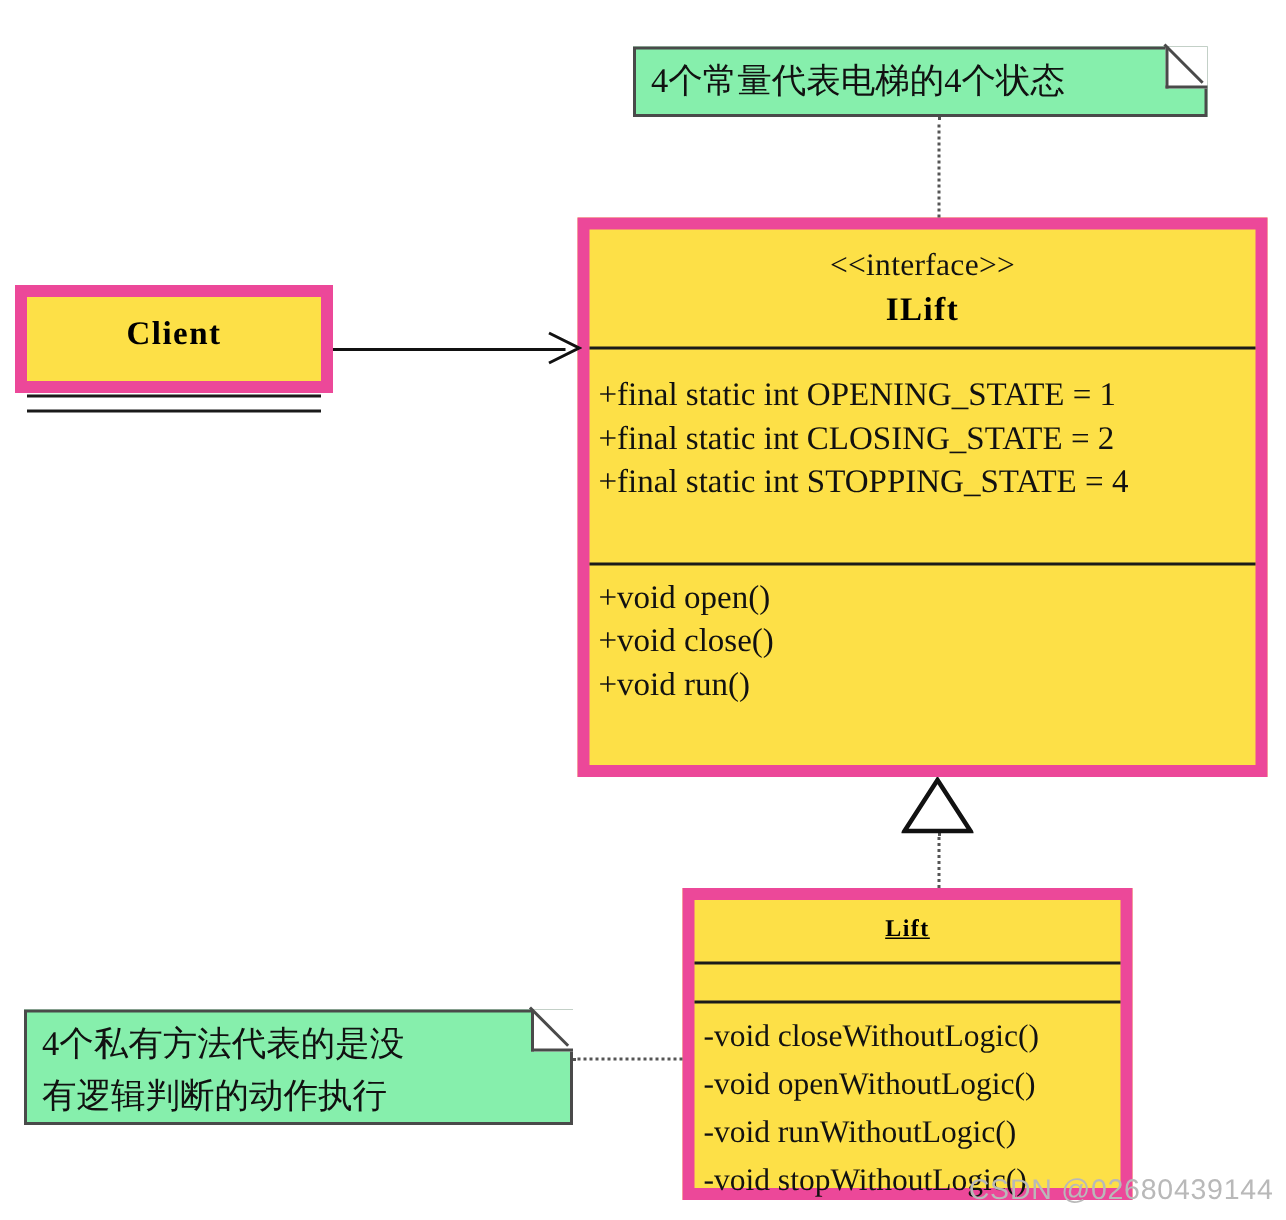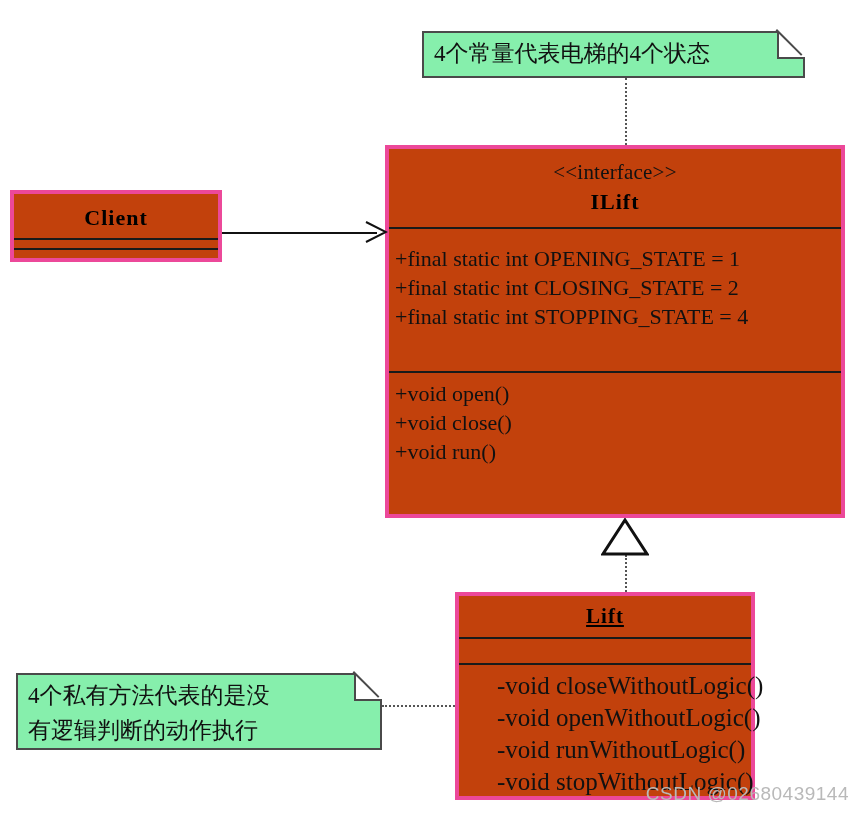--- a/index.html
+++ b/index.html
@@ -13,22 +13,22 @@
     height: 813px;
     background: #ffffff;
     font-family: "Liberation Serif", "DejaVu Serif", serif;
     overflow: hidden;
   }
 
   
   .uml-class {
     position: absolute;
     box-sizing: border-box;
-    border: 4px solid #ec4899;
-    background: #c2410c;
+    border: 8px solid #ec4899;
+    background: #fde047;
   }
   .uml-compartment {
     box-sizing: border-box;
     padding: 2px 6px;
   }
   .uml-compartment + .uml-compartment {
     border-top: 2px solid #1a1a1a;
   }
   .cmp-header {
     text-align: center;
@@ -58,21 +58,21 @@
     white-space: nowrap;
   }
 
   
   #client-class {
     left: 10px;
     top: 190px;
     width: 212px;
     height: 72px;
   }
-  #client-class .cmp-header { height: 44px; padding-top: 9px; border-radius: 12px; }
+  #client-class .cmp-header { height: 65px; padding-top: 9px; border-radius: 12px; }
   #client-class .cmp-a { height: 10px; }
   #client-class .cmp-b { height: 10px; }
 
   #ilift-class {
     left: 385px;
     top: 145px;
     width: 460px;
     height: 373px;
   }
   #ilift-class .cmp-header { height: 78px; padding-top: 8px; }
@@ -81,22 +81,22 @@
 
   #lift-class {
     left: 455px;
     top: 592px;
     width: 300px;
     height: 208px;
   }
   #lift-class .cmp-header { height: 41px; padding-top: 5px; }
   #lift-class .cmp-attrs  { height: 26px; }
   #lift-class .cmp-ops    { height: 141px; padding-top: 5px; }
-  #lift-class .class-title { font-size: 21px; line-height: 30px; text-decoration: underline; }
-  #lift-class .member { font-size: 25px; line-height: 32px; margin-left: 32px; }
+  #lift-class .class-title { font-size: 16px; line-height: 30px; text-decoration: underline; }
+  #lift-class .member { font-size: 21px; line-height: 32px; }
 
   
   .uml-note {
     position: absolute;
     box-sizing: border-box;
     background: #86efac;
     border: 2px solid #4a4a4a;
     font-size: 23px;
     line-height: 35px;
     color: #111;

